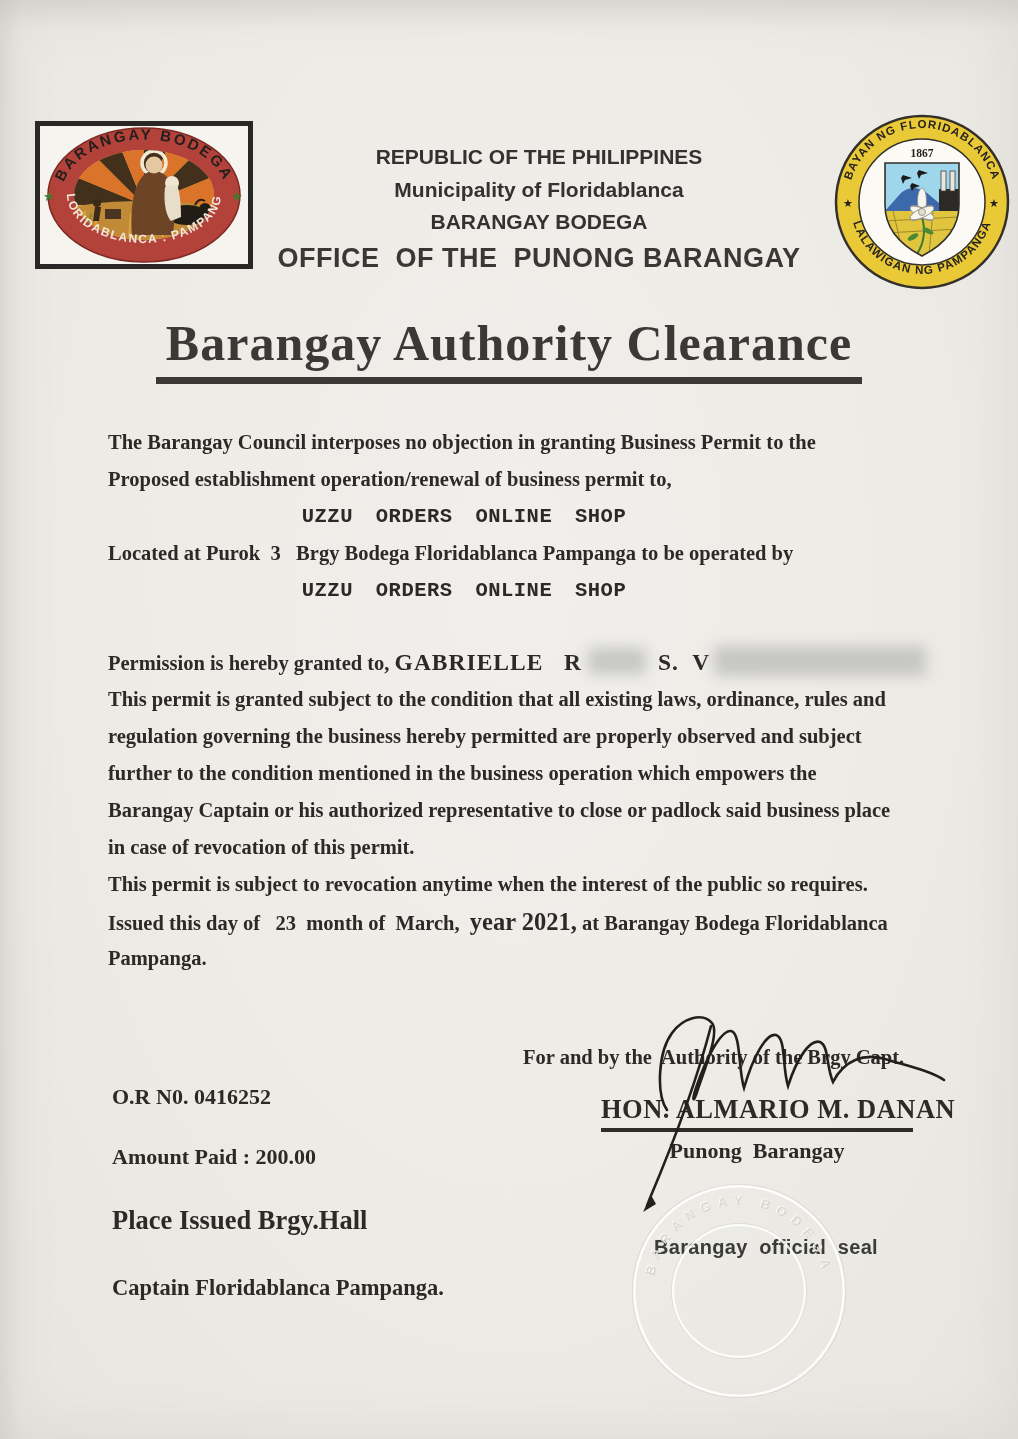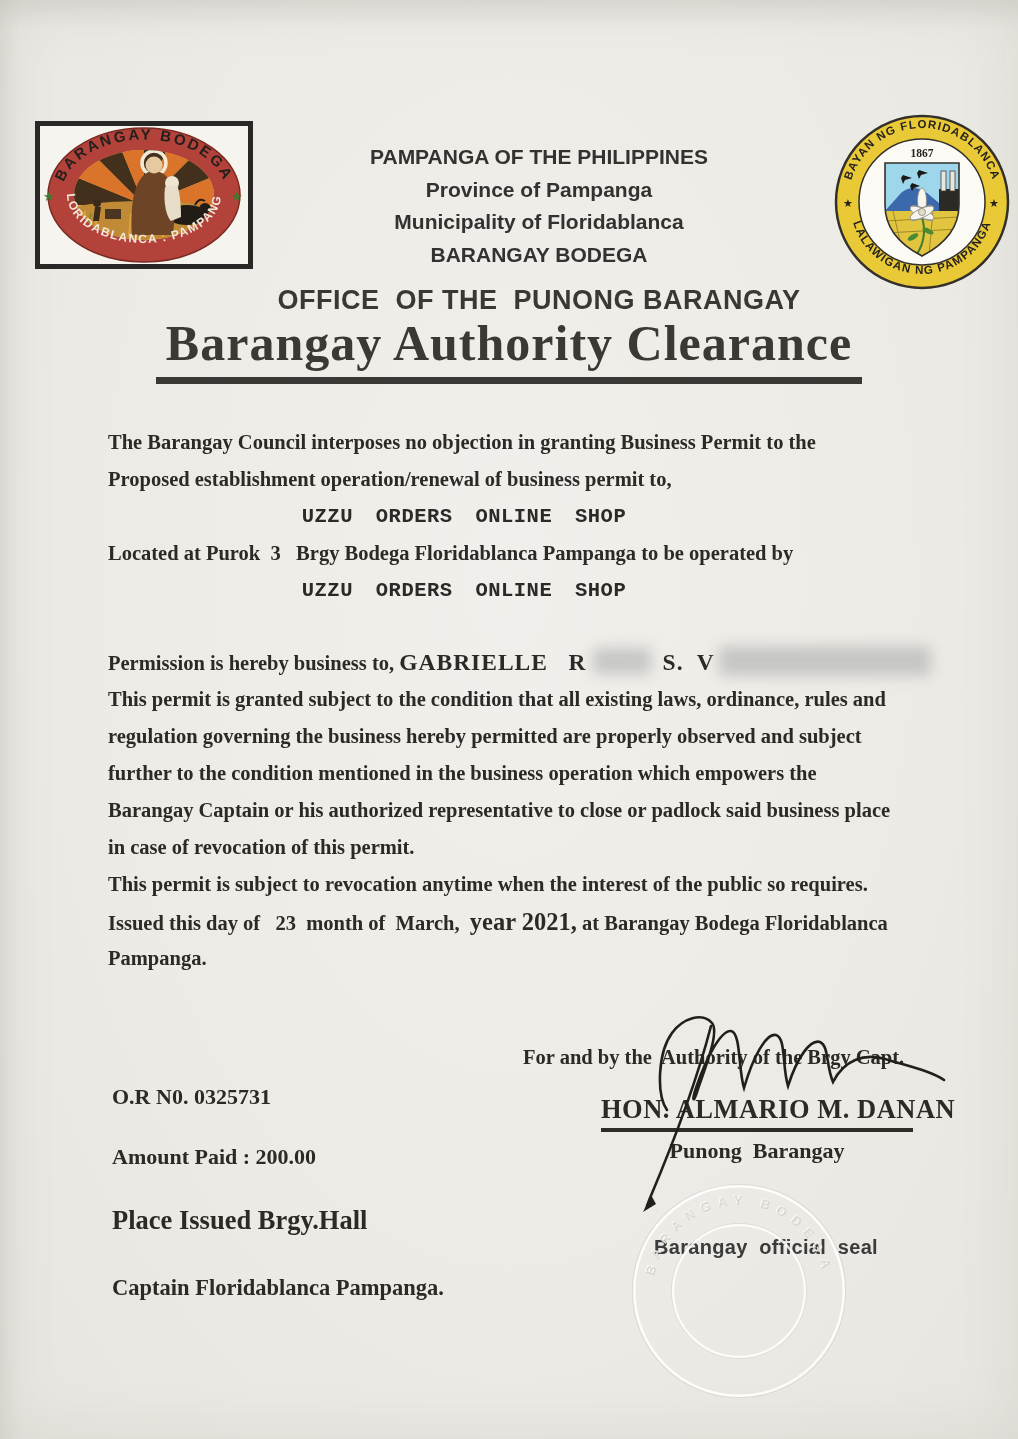--- a/index.html
+++ b/index.html
@@ -9,21 +9,21 @@
       linear-gradient(180deg, rgba(190,188,182,0.30) 0%, rgba(190,188,182,0) 2%),
       linear-gradient(90deg, rgba(190,188,182,0.22) 0%, rgba(190,188,182,0) 2%),
       radial-gradient(ellipse at 50% 40%, #f0efeb 0%, #edebe6 55%, #e7e5df 100%);
     box-shadow:inset 0 0 60px rgba(120,115,105,0.12);
     font-family:"Liberation Serif", serif;color:#2f2d2a;
   }
   
   .hdr{position:absolute;left:259px;top:141px;width:560px;text-align:center;
        font-family:"Liberation Sans", sans-serif;font-weight:bold;color:#343230;}
   .h-line{font-size:21px;line-height:32.5px;white-space:pre;}
-  .office{font-size:27px;line-height:34px;margin-top:12px;white-space:pre;letter-spacing:0.5px;color:#3a3835;}
+  .office{font-size:27px;line-height:34px;margin-top:2px;white-space:pre;letter-spacing:0.5px;color:#3a3835;}
   .title-wrap{position:absolute;top:314px;left:0;width:100%;text-align:center;}
   .title-wrap span{display:inline-block;font-size:50px;font-weight:bold;letter-spacing:1px;
        color:#3b3835;border-bottom:7px solid #3b3835;padding:0 10px 5px 10px;}
   
   .seal-left{position:absolute;left:35px;top:121px;}
   .seal-right{position:absolute;left:833px;top:113px;}
   
   .body-block{position:absolute;left:108px;top:424px;width:800px;
       font-size:20.5px;font-weight:bold;color:#2c2a27;}
   .bl{height:37px;line-height:37px;white-space:pre;}
@@ -156,51 +156,50 @@
         <ellipse cx="89" cy="100" rx="4.5" ry="13" transform="rotate(-60 89 100)"></ellipse>
         <ellipse cx="89" cy="100" rx="4.5" ry="13" transform="rotate(115 89 100)"></ellipse>
         <ellipse cx="89" cy="100" rx="4.5" ry="13" transform="rotate(-115 89 100)"></ellipse>
       </g>
       <circle cx="89" cy="99" r="3.5" fill="#e4ddc8" stroke="#8a8a84" stroke-width="0.8"></circle>
     </g>
     <path d="M 52 50 L 126 50 L 126 92 Q 126 124 89 143 Q 52 124 52 92 Z" fill="none" stroke="#33302a" stroke-width="1.6"></path>
   </svg>
 
   <div class="hdr">
-    <div class="h-line">PAMPANGA OF THE PHILIPPINES</div>
-    <div class="h-line">Province of Pampanga</div>
+    <div class="h-line">REPUBLIC OF THE PHILIPPINES</div>
     <div class="h-line">Municipality of Floridablanca</div>
     <div class="h-line">BARANGAY BODEGA</div>
     <div class="office">OFFICE  OF THE  PUNONG BARANGAY</div>
   </div>
 
   <div class="title-wrap">
     <span>Barangay Authority Clearance</span>
   </div>
 
   <div class="body-block">
     <div class="bl">The Barangay Council interposes no objection in granting Business Permit to the</div>
     <div class="bl">Proposed establishment operation/renewal of business permit to,</div>
     <div class="bl center">UZZU ORDERS ONLINE SHOP</div>
     <div class="bl">Located at Purok  3   Brgy Bodega Floridablanca Pampanga to be operated by</div>
     <div class="bl center">UZZU ORDERS ONLINE SHOP</div>
     <div class="spacer"></div>
-    <div class="bl"><span>Permission is hereby business to, </span><span class="grantee">GABRIELLE   R</span><span class="blur-box"></span><span class="grantee">S.  V</span><span class="blur-box long"></span></div>
+    <div class="bl"><span>Permission is hereby granted to, </span><span class="grantee">GABRIELLE   R</span><span class="blur-box"></span><span class="grantee">S.  V</span><span class="blur-box long"></span></div>
     <div class="bl">This permit is granted subject to the condition that all existing laws, ordinance, rules and</div>
     <div class="bl">regulation governing the business hereby permitted are properly observed and subject</div>
     <div class="bl">further to the condition mentioned in the business operation which empowers the</div>
     <div class="bl">Barangay Captain or his authorized representative to close or padlock said business place</div>
     <div class="bl">in case of revocation of this permit.</div>
     <div class="bl">This permit is subject to revocation anytime when the interest of the public so requires.</div>
     <div class="bl"><span>Issued this day of   23  month of  March,  </span><span class="yr">year 2021,</span><span> at Barangay Bodega Floridablanca</span></div>
     <div class="bl">Pampanga.</div>
   </div>
 
   <div class="f-left">
-    <div class="fl1">O.R N0. 0325731</div>
+    <div class="fl1">O.R N0. 0416252</div>
     <div class="fl2">Amount Paid : 200.00</div>
     <div class="fl3">Place Issued Brgy.Hall</div>
     <div class="fl4">Captain Floridablanca Pampanga.</div>
   </div>
 
   <div class="authority">For and by the  Authority of the Brgy Capt.</div>
   <div class="sig-name">HON. ALMARIO M. DANAN</div>
   <div class="sig-title">Punong  Barangay</div>
   <div class="seal-caption">Barangay  official  seal</div>
 

